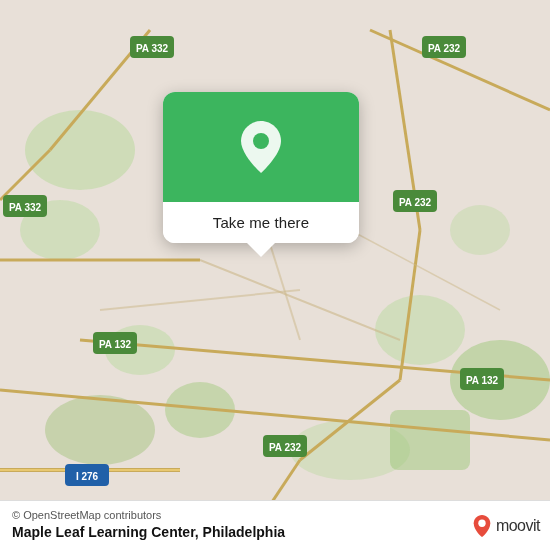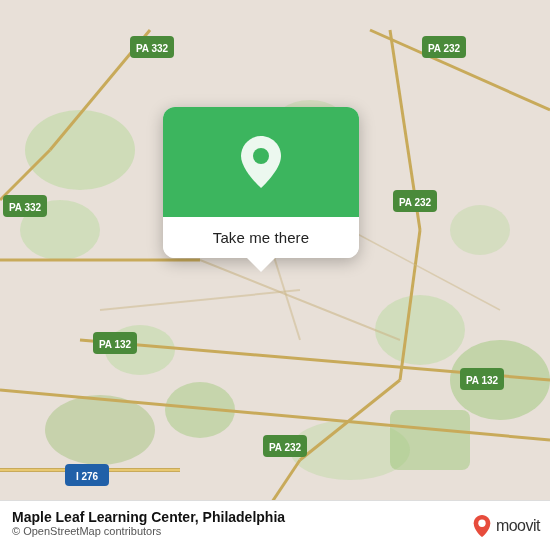--- a/index.html
+++ b/index.html
@@ -22,21 +22,21 @@
     
     #map-svg {
       position: absolute;
       top: 0; left: 0;
       width: 100%; height: 100%;
     }
 
     
     #popup-card {
       position: absolute;
-      top: 107px;
+      top: 92px;
       left: 163px;
       width: 196px;
       background: white;
       border-radius: 12px;
       box-shadow: 0 4px 16px rgba(0,0,0,0.25);
       display: flex;
       flex-direction: column;
       align-items: center;
       overflow: visible;
     }
@@ -214,22 +214,22 @@
         <circle cx="22" cy="22" r="8" fill="#3cb55e"></circle>
       </svg>
     </div>
     <div id="popup-button-area">
       <button id="take-me-there-btn">Take me there</button>
     </div>
     <div id="popup-arrow"></div>
   </div>
 
   <div id="bottom-bar">
+    <div id="attribution">© OpenStreetMap contributors</div>
     <div id="location-label">Maple Leaf Learning Center, Philadelphia</div>
-    <div id="attribution">© OpenStreetMap contributors</div>
   </div>
 
   <div id="moovit-logo">
     <svg class="moovit-pin" viewBox="0 0 20 26" xmlns="http://www.w3.org/2000/svg">
       <path d="M10 1 C5 1 1 5 1 10 C1 18 10 25 10 25 C10 25 19 18 19 10 C19 5 15 1 10 1Z" fill="#e74c3c"></path>
       <circle cx="10" cy="10" r="4" fill="white"></circle>
     </svg>
     <span class="moovit-text">moovit</span>
   </div>
 

